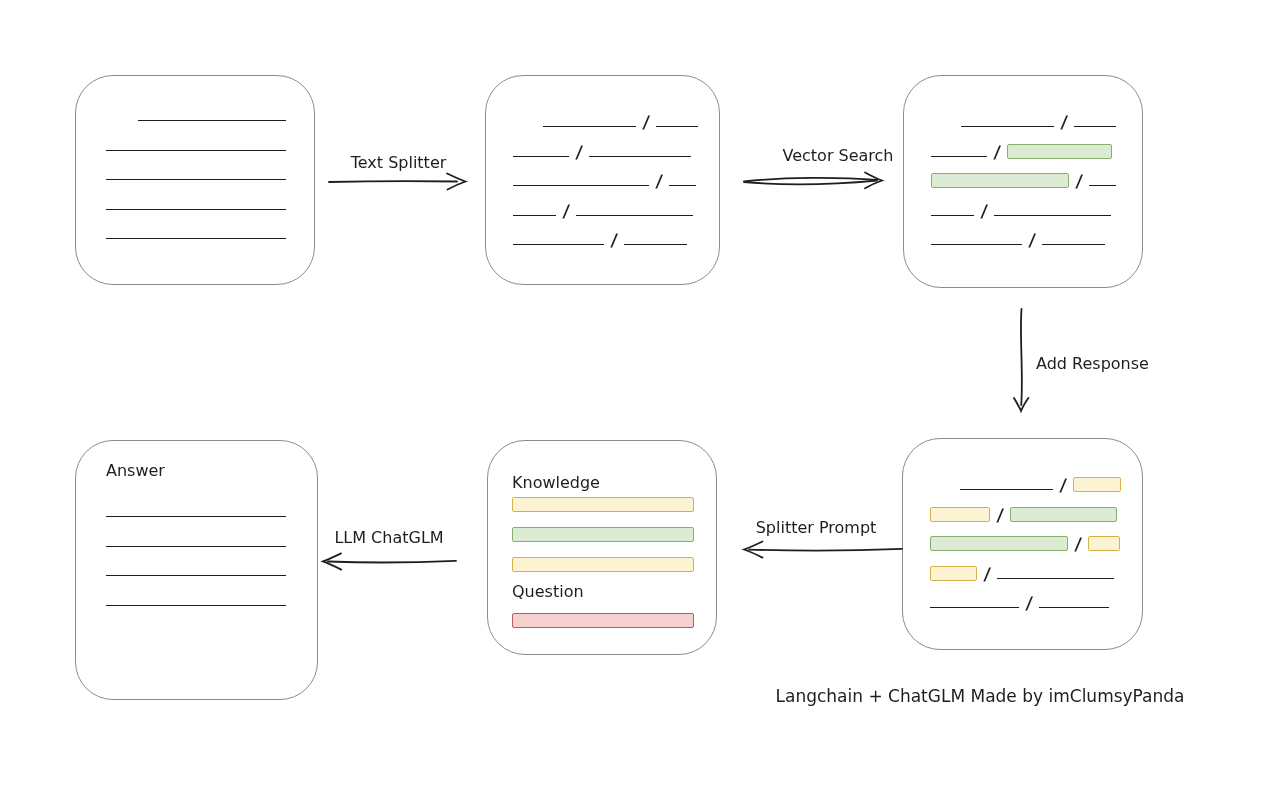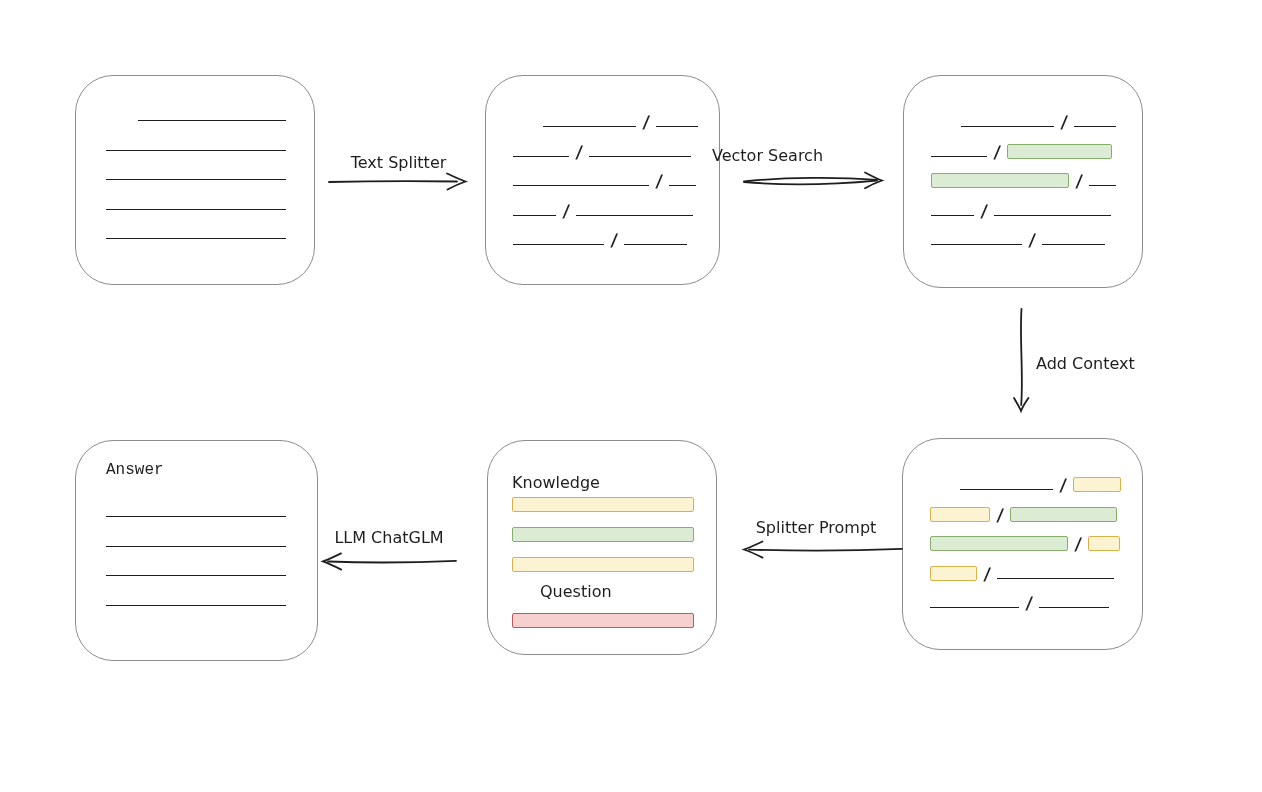--- a/index.html
+++ b/index.html
@@ -12,49 +12,49 @@
   body{font-family:"DejaVu Sans","Liberation Sans",sans-serif;}
   .canvas{position:relative;width:1262px;height:792px;background:var(--bg);overflow:hidden;}
 
   
   .sbox{position:absolute;background:#fff;border:1.6px solid var(--box-border);border-radius:38px;box-sizing:border-box;}
   #box-source{left:75px;top:75px;width:240px;height:210px;}
   #box-split{left:485px;top:75px;width:235px;height:210px;}
   #box-vector{left:903px;top:75px;width:240px;height:213px;}
   #box-context{left:902px;top:438px;width:241px;height:212px;}
   #box-prompt{left:487px;top:440px;width:230px;height:215px;}
-  #box-answer{left:75px;top:440px;width:243px;height:221px;font-family:Liberation Mono, monospace;}
+  #box-answer{left:75px;top:440px;width:243px;height:260px;}
 
   .rows{position:absolute;inset:0;}
   #box-source .rows{padding:16.5px 0 0 30px;}
   #box-split .rows, #box-vector .rows, #box-context .rows{padding:22.5px 0 0 27px;}
   #box-answer .rows{padding:47.5px 0 0 30px;}
 
   .seg-row{display:flex;align-items:flex-end;height:29.5px;gap:7px;}
   .seg-line{height:0;border-bottom:1.7px solid var(--ink);margin-bottom:1px;}
   .seg-space{height:1px;}
   .seg-slash{font-size:17px;line-height:15px;font-weight:600;color:var(--ink);margin-bottom:-2px;transform:skewX(-6deg);}
   .seg-bar{height:15px;border:1.5px solid;border-radius:2px;box-sizing:border-box;margin-bottom:-1px;}
 
   .box-label{position:absolute;font-size:16px;color:var(--text);white-space:nowrap;}
   #lbl-knowledge{top:32px;left:24px;text-align:center;}
-  #lbl-question{top:141px;left:24px;margin-left:28px;}
+  #lbl-question{top:141px;left:24px;}
   #lbl-answer{top:20px;left:30px;}
   .prompt-bars{position:absolute;top:56px;left:24px;}
   .question-bars{position:absolute;top:172px;left:24px;}
   .prompt-bar{height:15px;border:1.5px solid;border-radius:2px;box-sizing:border-box;margin-bottom:15px;}
 
   .arrow{position:absolute;color:var(--ink);}
   .arrow path{stroke:currentColor;stroke-width:1.8;fill:none;stroke-linecap:round;}
   .arrow-label{position:absolute;font-size:16px;color:var(--text);white-space:nowrap;}
 
   #arr-text-splitter{left:326px;top:168px;}
   #lbl-text-splitter{left:326px;top:153px;width:145px;text-align:center;}
   #arr-vector-search{left:740px;top:167px;}
-  #lbl-vector-search{left:712px;top:146px;width:148px;text-align:left;}
+  #lbl-vector-search{left:764px;top:146px;width:148px;text-align:center;}
   #arr-add-context{left:1008px;top:306px;}
   #lbl-add-context{left:1036px;top:354px;}
   #arr-generate-prompt{left:738px;top:537px;}
   #lbl-generate-prompt{left:732px;top:518px;width:168px;text-align:center;}
   #arr-llm-response{left:318px;top:549px;}
   #lbl-llm-response{left:318px;top:528px;width:142px;text-align:center;}
 
   #credit{position:absolute;left:770px;top:686px;width:420px;text-align:center;font-size:17px;color:var(--text);white-space:nowrap;}
 </style>
 </head>
@@ -151,21 +151,21 @@
           <div class="seg-line" style="width: 117px;"></div>
         </div>
         <div class="seg-row">
           <div class="seg-line" style="width: 91px;"></div>
           <span class="seg-slash">/</span>
           <div class="seg-line" style="width: 63px;"></div>
         </div>
       </div>
   </div>
 
-  <div class="arrow-label" id="lbl-add-context">Add Context</div>
+  <div class="arrow-label" id="lbl-add-context">Add Response</div>
   <svg class="arrow" id="arr-add-context" width="26" height="112" viewBox="0 0 26 112">
     <path d="M13.5 3 C 11.5 33, 15.5 68, 13.2 99"></path>
     <path d="M6 92 C 8.6 96.5, 11.4 101, 13 105 C 14.7 100.7, 17.6 96, 20.4 92"></path>
   </svg>
 
   <div class="sbox" id="box-context">
     <div class="rows">
         <div class="seg-row">
           <div class="seg-space" style="width: 23px;"></div>
           <div class="seg-line" style="width: 93px;"></div>
@@ -231,14 +231,15 @@
         </div>
         <div class="seg-row">
           <div class="seg-line" style="width: 180px;"></div>
         </div>
         <div class="seg-row">
           <div class="seg-line" style="width: 180px;"></div>
         </div>
       </div>
   </div>
 
+  <div id="credit">Langchain + ChatGLM Made by imClumsyPanda</div>
 
 </div>
 
 </body></html>

